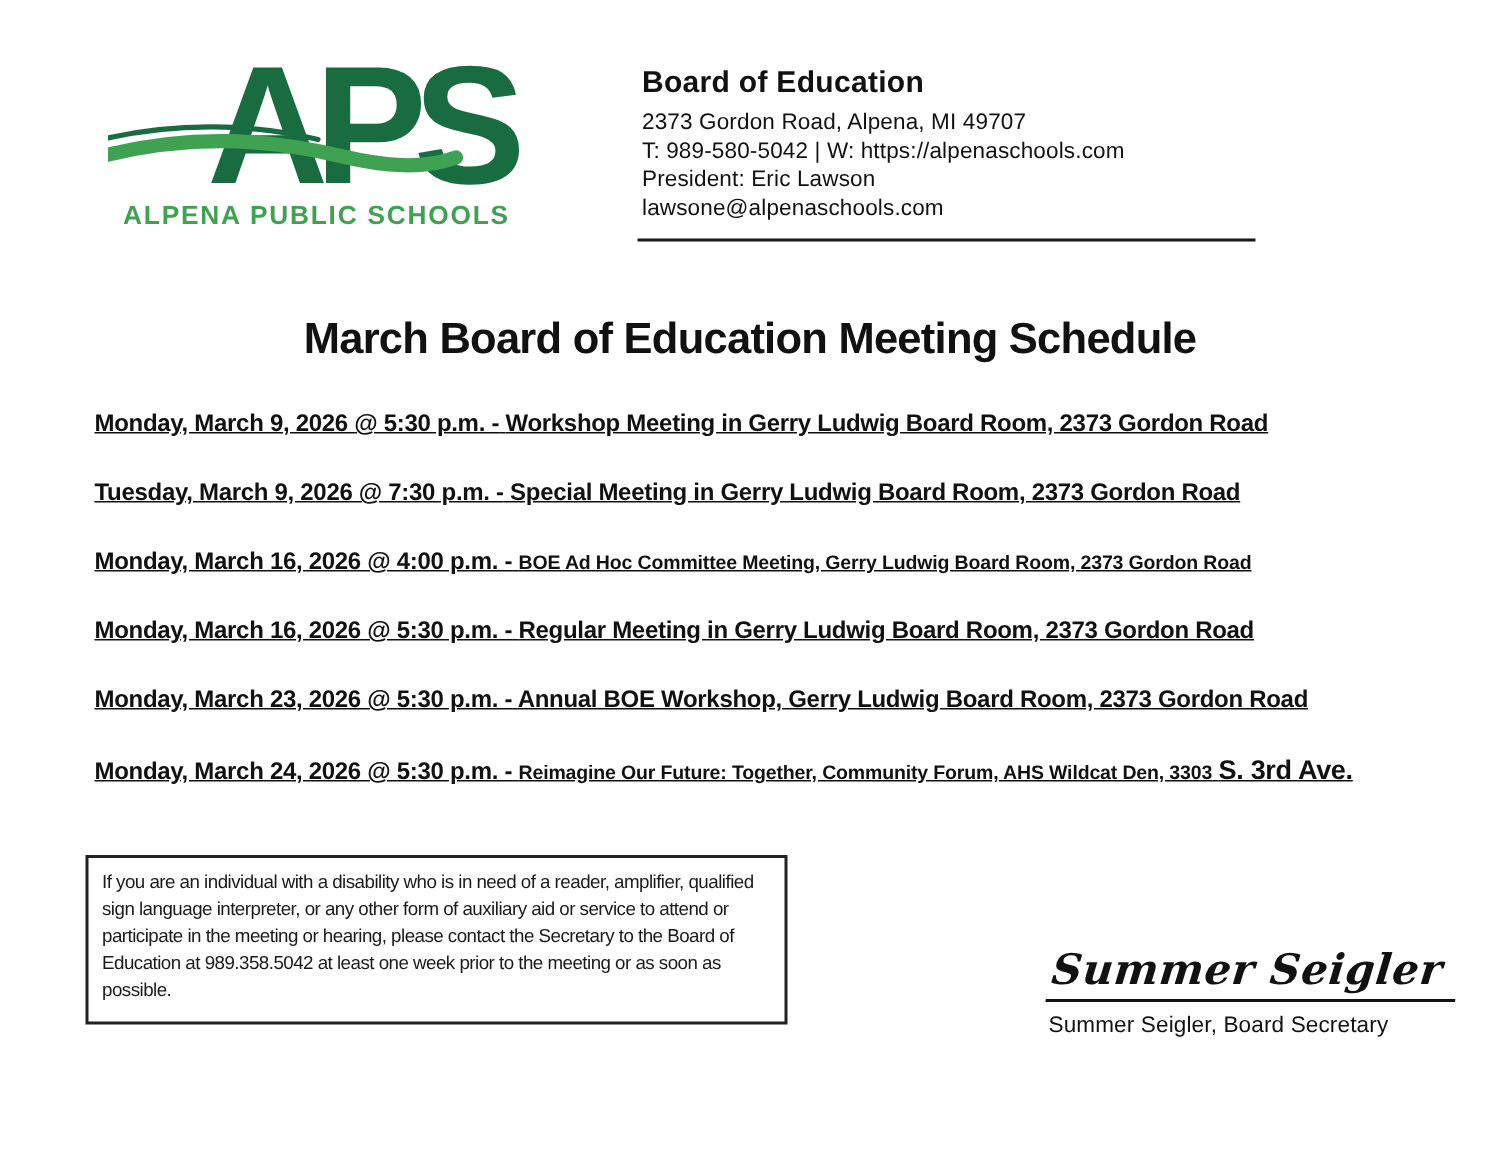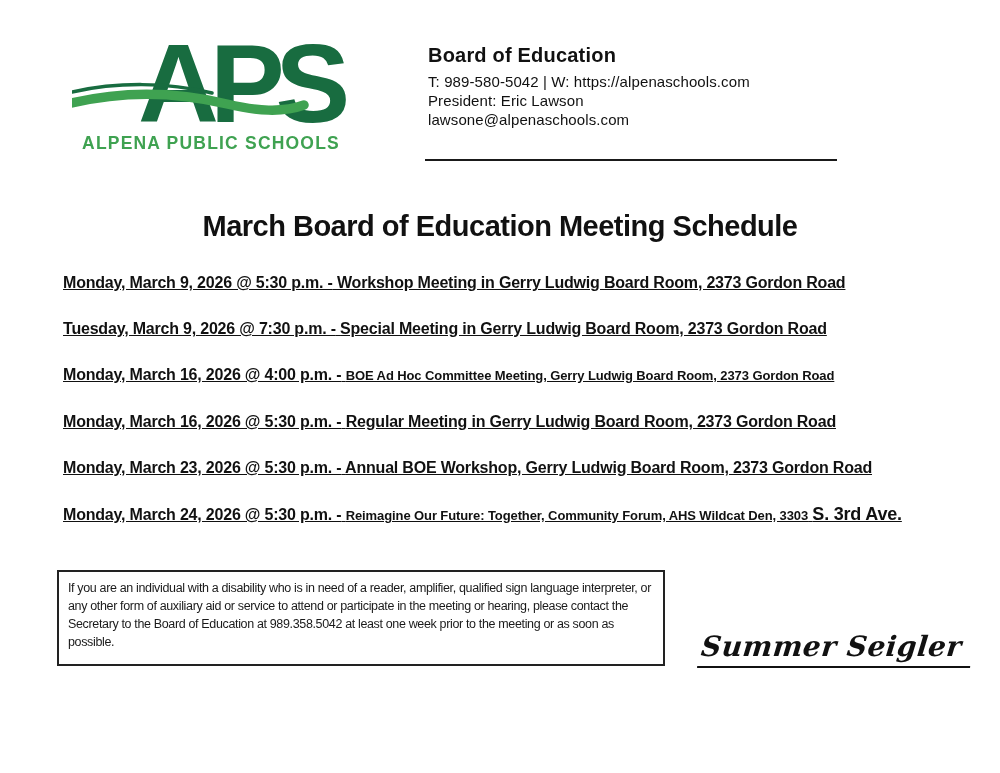--- a/index.html
+++ b/index.html
@@ -23,21 +23,21 @@
   }
 
   
   .schedule { position: absolute; left: 63px; top: 272px; width: 900px; text-decoration: underline; }
   .event-row { margin-bottom: 24px; font-weight: bold; font-size: 16px; letter-spacing: -0.2px; line-height: 22px; white-space: nowrap; }
   .event-row .desc-small { font-size: 13px; letter-spacing: -0.1px; }
   .event-row .desc-tail-bold { font-size: 18px; font-weight: 900; }
 
   
   .notice-box {
-    position: absolute; left: 57px; top: 570px; width: 608px; min-height: 96px;
+    position: absolute; left: 57px; top: 570px; width: 468px; min-height: 96px;
     border: 2px solid #222; padding: 7px 9px 12px 9px;
   }
   .notice-box p { font-size: 12.5px; letter-spacing: -0.35px; line-height: 18px; color: #1a1a1a; }
 
   
   .signature { position: absolute; left: 699px; top: 630px; }
   .sig-script {
     display: inline-block;
     font-family: "DejaVu Serif", serif; font-style: italic; font-weight: bold;
     font-size: 28px; letter-spacing: 0.5px;
@@ -57,20 +57,21 @@
     <path d="M0,66 C45,56 95,56 140,67" fill="none" stroke="#186c40" stroke-width="3.5" stroke-linecap="round"></path>
 
     <path d="M0,77 C55,64 105,66 155,78 C185,85 210,87 232,79" fill="none" stroke="#3fa251" stroke-width="9.5" stroke-linecap="round"></path>
 
     <text x="139" y="123" text-anchor="middle" font-family="Liberation Sans, sans-serif" font-size="17.5" font-weight="bold" letter-spacing="1.2" fill="#3fa251">ALPENA PUBLIC SCHOOLS</text>
   </svg>
 </div>
 
 <div class="header-info">
   <div class="org-title">Board of Education</div>
+  <div class="info-line">2373 Gordon Road, Alpena, MI 49707</div>
   <div class="info-line">T: 989-580-5042 | W: https://alpenaschools.com</div>
   <div class="info-line">President: Eric Lawson</div>
   <div class="info-line">lawsone@alpenaschools.com</div>
 </div>
 <div class="header-rule"></div>
 
 <div class="doc-title">March Board of Education Meeting Schedule</div>
 
 <div class="schedule">
   <div class="event-row">
@@ -99,13 +100,14 @@
     <span class="desc-tail-bold">S. 3rd Ave.</span>
   </div>
 </div>
 
 <div class="notice-box">
   <p>If you are an individual with a disability who is in need of a reader, amplifier, qualified sign language interpreter, or any other form of auxiliary aid or service to attend or participate in the meeting or hearing, please contact the Secretary to the Board of Education at 989.358.5042 at least one week prior to the meeting or as soon as possible.</p>
 </div>
 
 <div class="signature">
   <div class="sig-script">Summer Seigler</div>
+  <div class="sig-caption">Summer Seigler, Board Secretary</div>
 </div>
 
 </body></html>

